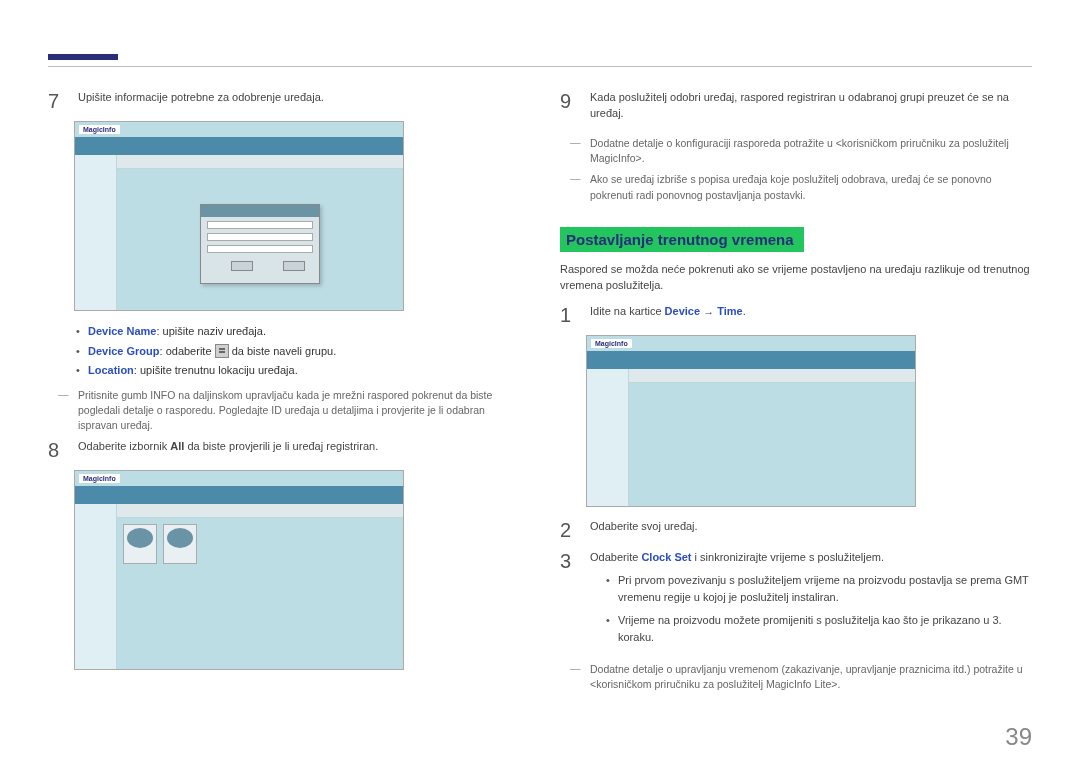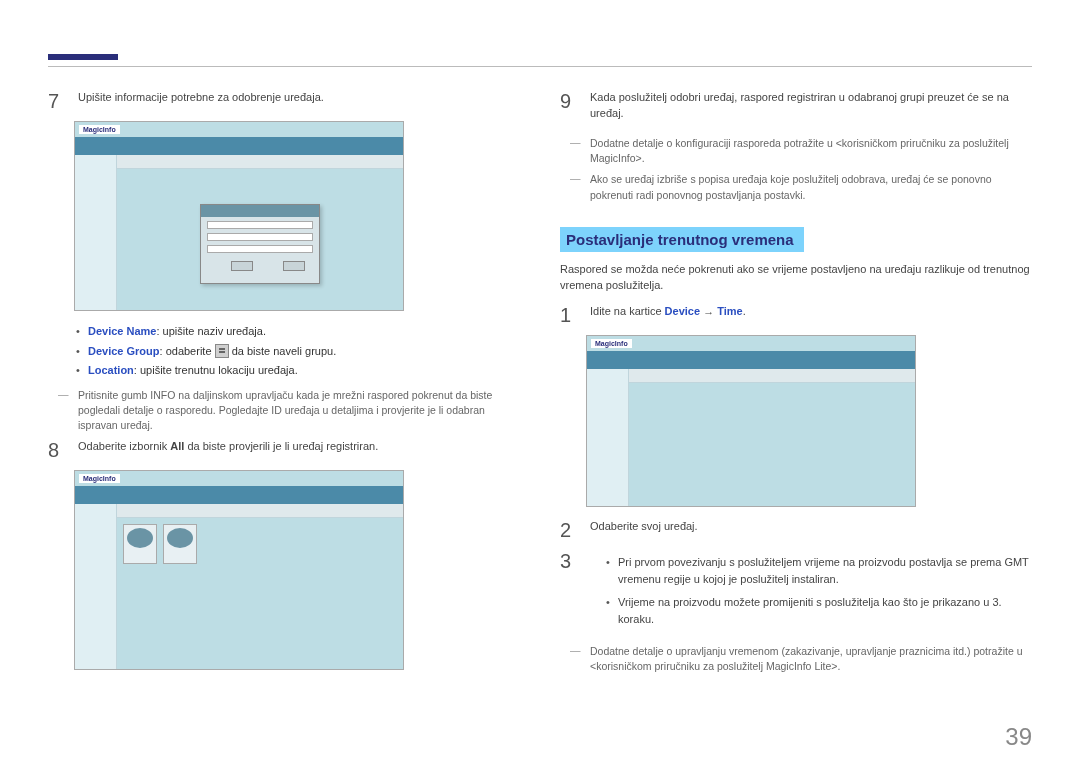--- a/index.html
+++ b/index.html
@@ -141,21 +141,21 @@
   }
   .note::before {
     content: "―";
     min-width: 12px;
     color: #999;
   }
   .note-body { flex: 1; line-height: 1.45; }
   
   .highlight-heading {
     display: inline-block;
-    background: #7dd3fc;
+    background: #22c55e;
     color: #2a2e7a;
     font-weight: bold;
     font-size: 15px;
     padding: 4px 10px 4px 6px;
     margin: 18px 0 10px 0;
   }
   .intro { font-size: 11px; color: #444; line-height: 1.45; margin-bottom: 10px; }
   .sub-bullets { margin: 4px 0 8px 14px; }
   .sub-bullets li { list-style: none; position: relative; padding-left: 14px; line-height: 1.55; margin-bottom: 6px; color:#444;}
   .sub-bullets li::before { content: "•"; position: absolute; left: 2px; color:#555;}
@@ -275,20 +275,23 @@
     </div>
 
     <div class="step">
       <div class="step-num">2</div>
       <div class="step-body">Odaberite svoj uređaj.</div>
     </div>
 
     <div class="step">
       <div class="step-num">3</div>
       <div class="step-body">
+        <p>
+          <span>Odaberite </span><span class="label-blue">Clock Set</span><span> i sinkronizirajte vrijeme s poslužiteljem.</span>
+        </p>
         <ul class="sub-bullets">
           <li>Pri prvom povezivanju s poslužiteljem vrijeme na proizvodu postavlja se prema GMT vremenu regije u kojoj je poslužitelj instaliran.</li>
           <li>Vrijeme na proizvodu možete promijeniti s poslužitelja kao što je prikazano u 3. koraku.</li>
         </ul>
       </div>
     </div>
 
     <div class="note" style="margin-left:10px;">
       <div class="note-body">Dodatne detalje o upravljanju vremenom (zakazivanje, upravljanje praznicima itd.) potražite u &lt;korisničkom priručniku za poslužitelj MagicInfo Lite&gt;.</div>
     </div>

